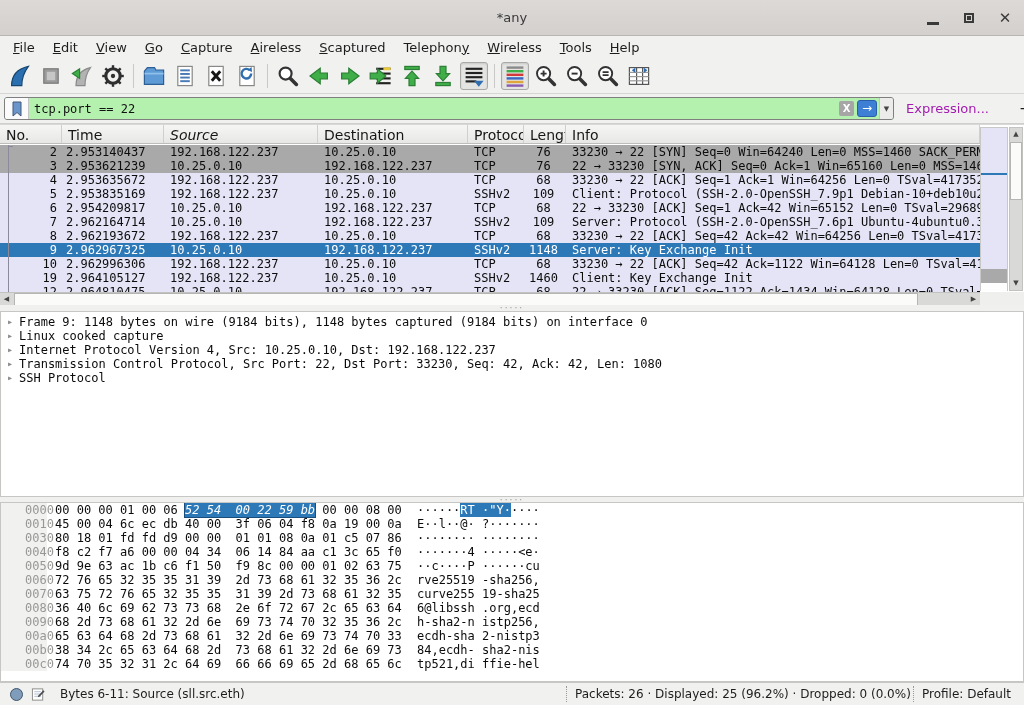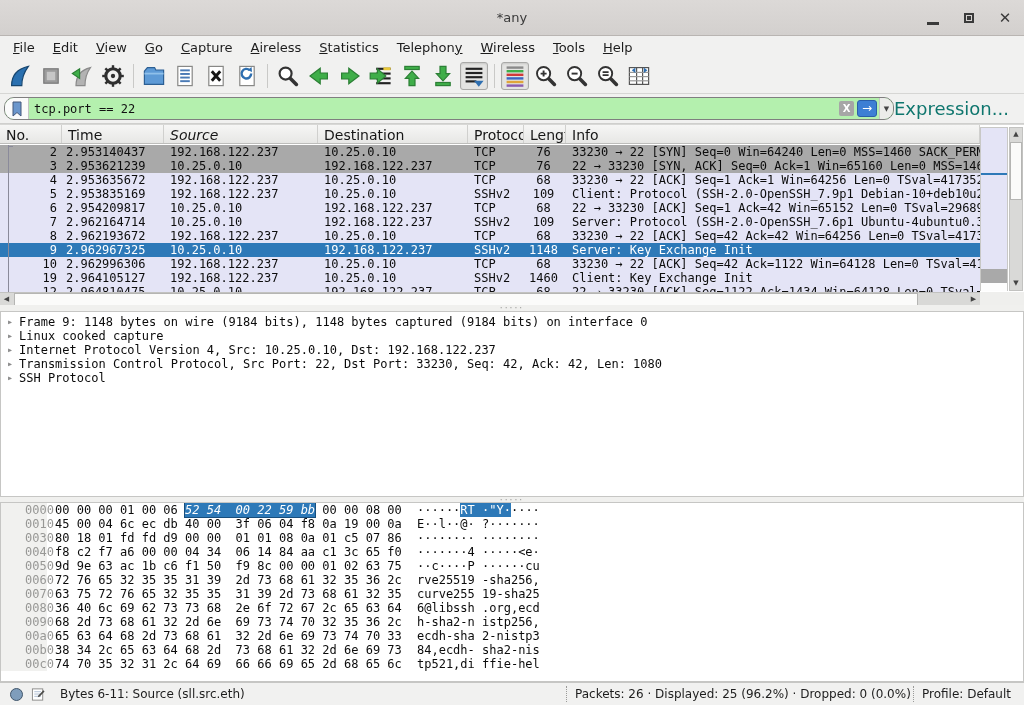--- a/index.html
+++ b/index.html
@@ -29,32 +29,32 @@
   #toolbar { position:absolute; left:0; top:58px; width:1024px; height:36px;
     background:#f1f1f0; border-bottom:1px solid #d6d6d4; display:flex; align-items:center; padding-left:6px; }
   .tb-btn { width:28px; height:28px; display:flex; align-items:center; justify-content:center;
     border:1px solid transparent; border-radius:3px; margin-right:3px; }
   .tb-btn.pressed { background:#e4e4e2; border-color:#a9a9a7; box-shadow:inset 0 1px 2px rgba(0,0,0,.12); }
   .tb-sep { width:1px; height:24px; background:#c9c9c7; margin:0 6px 0 3px; }
 
   
   #filterbar { position:absolute; left:0; top:94px; width:1024px; height:30px;
     background:#f1f1f0; border-bottom:1px solid #cfcfcd; display:flex; align-items:center; padding:0 6px 0 4px; }
-  #filter-field { flex:0 0 890px; height:23px; border:1px solid #7f7f7f; border-radius:10px;
+  #filter-field { flex:0 0 890px; height:23px; border:1px solid #7f7f7f; border-radius:3px;
     background:#b4f0ae; display:flex; align-items:center; overflow:hidden; }
   #bookmark-cell { width:24px; height:100%; background:#fbfbfb; border-right:1px solid #c4c4c4;
     display:flex; align-items:center; justify-content:center; }
   #filter-text { flex:1; padding-left:5px; font-size:12px; color:#111; }
   .fb-clear { width:15px; height:15px; background:#a6a6a6; border-radius:2px; color:#fff; font-size:10px;
     line-height:15px; text-align:center; font-weight:bold; margin-right:3px; }
   .fb-apply { width:20px; height:17px; background:#3d7fd4; border:1px solid #2a5ea8; border-radius:3px;
     color:#fff; font-size:12px; line-height:15px; text-align:center; margin-right:2px; }
   .fb-caret { width:14px; height:100%; background:#ececea; border-left:1px solid #c4c4c4;
     display:flex; align-items:center; justify-content:center; font-size:7px; color:#444; }
-  #expression-btn { font-size:18px; color:#0f766e; }
+  #expression-btn { margin-left:12px; font-size:13px; color:#a21caf; }
   #filter-plus-sep { width:1px; height:20px; background:#c9c9c7; margin:0 10px 0 14px; }
   #filter-add { font-size:15px; color:#1d1d1d; padding:0 6px; }
 
   
   #packetlist { position:absolute; left:0; top:124px; width:1024px; height:181px; background:#fff; border-top:1px solid #d8d8d6;}
   #plheader { position:absolute; left:0; top:0; width:980px; height:19px; background:linear-gradient(#f6f6f5,#e7e7e5);
     border-bottom:1px solid #bdbdbb; display:flex; font-size:14px; color:#161616; }
   .hcell { border-right:1px solid #d0d0ce; padding:2px 0 0 6px; overflow:hidden; white-space:nowrap; }
   .h-no{width:62px;} .h-time{width:102px;} .h-src{width:154px;font-style:italic;} .h-dst{width:150px;}
   .h-proto{width:56px;} .h-len{width:42px;} .h-info{flex:1;}
@@ -139,21 +139,21 @@
   </div>
 </div>
 
 <div id="menubar">
   <div class="menu-item"><span></span><span class="u">F</span><span>ile</span></div>
   <div class="menu-item"><span></span><span class="u">E</span><span>dit</span></div>
   <div class="menu-item"><span></span><span class="u">V</span><span>iew</span></div>
   <div class="menu-item"><span></span><span class="u">G</span><span>o</span></div>
   <div class="menu-item"><span></span><span class="u">C</span><span>apture</span></div>
   <div class="menu-item"><span></span><span class="u">A</span><span>ireless</span></div>
-  <div class="menu-item"><span></span><span class="u">S</span><span>tatistics</span></div>
+  <div class="menu-item"><span></span><span class="u">S</span><span>captured</span></div>
   <div class="menu-item"><span>Telephon</span><span class="u">y</span><span></span></div>
   <div class="menu-item"><span></span><span class="u">W</span><span>ireless</span></div>
   <div class="menu-item"><span></span><span class="u">T</span><span>ools</span></div>
   <div class="menu-item"><span></span><span class="u">H</span><span>elp</span></div>
 </div>
 
 <div id="toolbar">
   <div class="tb-btn">
     <svg width="24" height="24" viewBox="0 0 20 20">
         <path d="M3 18 C3 9 8 4 17 2 C12.5 8 11.5 13 11.5 18 Z" fill="#2a70b0" stroke="#16456e"></path>

